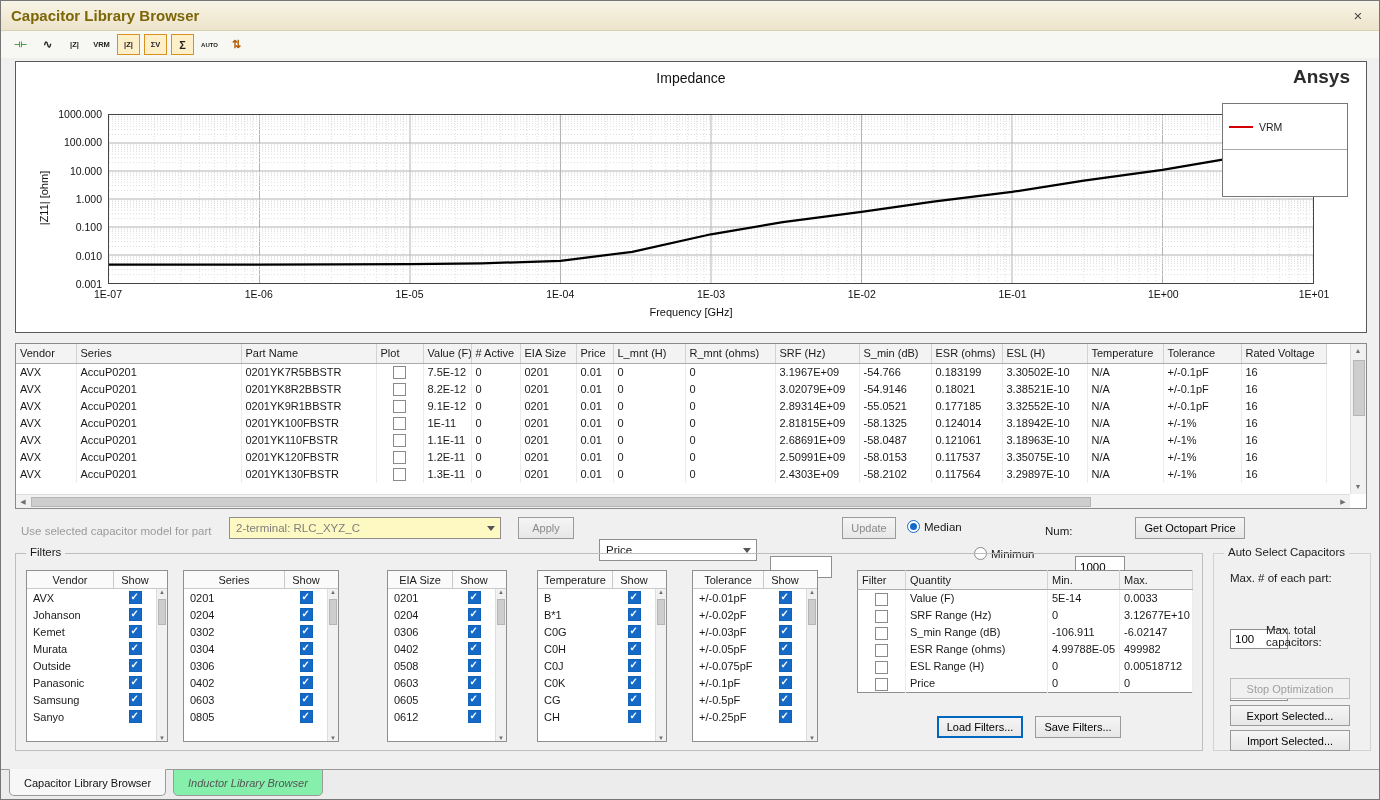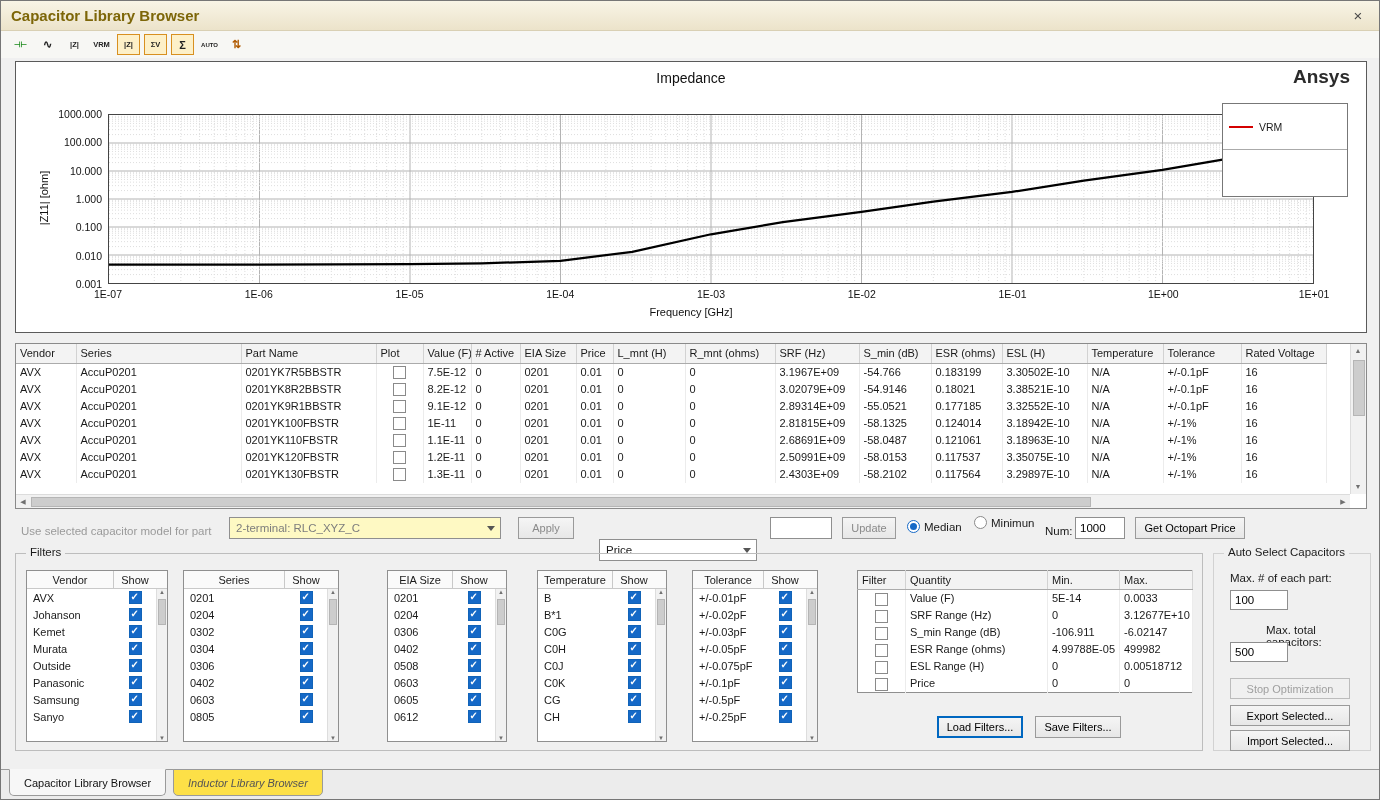--- a/index.html
+++ b/index.html
@@ -56,21 +56,21 @@
     padding:0 18px 0 6px;position:relative;white-space:nowrap;overflow:hidden;}
   .combo.dim{background:#fef9c3;color:#7d7d7d;}
   .combo .arr{position:absolute;right:5px;top:8px;width:0;height:0;
     border-left:4px solid transparent;border-right:4px solid transparent;border-top:5px solid #555;}
   .btn{background:linear-gradient(#f5f5f5,#e7e7e7);border:1px solid #9a9a9a;font-family:inherit;
     font-size:11px;padding:0 8px;height:22px;cursor:default;}
   .btn.dim{color:#8a8a8a;}
   .btn.focusring{border:1px solid #0067c0;box-shadow:inset 0 0 0 1px #0067c0;}
   .btn.disabled{color:#9f9f9f;background:#f0f0f0;border-color:#bcbcbc;}
   .tbox{border:1px solid #8f8f8f;height:22px;font-size:11.5px;padding:0 4px;
-    font-family:inherit;background:#fff;width:100%;}
+    font-family:inherit;background:#fff;width:100%;margin-top:39px;}
   .radio{display:inline-block;width:13px;height:13px;border-radius:50%;border:1px solid #8a8a8a;
     background:#fff;vertical-align:-2px;margin-right:4px;position:relative;}
   .radio.sel{border-color:#1569c7;}
   .radio.sel::after{content:"";position:absolute;left:2px;top:2px;width:7px;height:7px;border-radius:50%;background:#1569c7;}
   
   .cb{display:inline-block;width:13px;height:13px;border:1px solid #8a8a8a;background:#fff;vertical-align:middle;position:relative;}
   .cb.checked{background:#1569c7;border-color:#1163b8;}
   .cb.checked::after{content:"✓";color:#fff;font-size:10px;font-weight:bold;position:absolute;left:1px;top:-1px;}
   
   .groupbox{position:absolute;border:1px solid #bdbdbd;}
@@ -81,21 +81,21 @@
   .fh2{width:42px;text-align:center;line-height:18px;margin-right:11px;}
   .frow{display:flex;align-items:center;height:17px;padding-left:6px;font-size:11px;}
   .flbl{flex:1;white-space:nowrap;overflow:hidden;}
   .fcbw{width:42px;text-align:center;margin-right:11px;}
   .fsb{position:absolute;right:0;top:18px;bottom:0;width:11px;background:#f1f1f1;border-left:1px solid #ddd;}
   .fsb .sarr{position:absolute;left:0;width:10px;text-align:center;font-size:6px;color:#707070;}
   .fsb .sthumb{position:absolute;left:1px;top:10px;width:8px;height:26px;background:#cdcdcd;border:1px solid #b5b5b5;}
   
   .tabbar{position:absolute;left:0;right:0;top:768px;height:32px;border-top:1px solid #9a9a9a;background:#ececec;}
   .tab{position:absolute;top:-1px;height:27px;display:flex;align-items:center;font-size:11px;
-    border:1px solid #9a9a9a;border-radius:0 0 5px 5px;padding:0 14px;background:#fde047;color:#555;font-style:italic;}
+    border:1px solid #9a9a9a;border-radius:0 0 5px 5px;padding:0 14px;background:#86efac;color:#555;font-style:italic;}
   .tab.active{background:#f7f7f7;color:#111;border-top:1px solid #f7f7f7;font-style:normal;z-index:2;}
 </style>
 </head>
 <body>
 
 <div class="window">
 
   <div class="titlebar">
     <span class="title">Capacitor Library Browser</span>
     <span class="close-x">×</span>
@@ -475,21 +475,21 @@
     <span>Price</span>
     <span class="arr"></span>
   </div>
   <div class="ctl" style="left:769px;top:516px;width:62px;">
     <input class="tbox" value="" style="">
   </div>
   <button class="btn dim ctl" style="left:841px;top:516px;width:54px;">Update</button>
   <div class="ctl" style="left:906px;top:519px;">
     <span class="radio sel"></span><span>Median</span>
   </div>
-  <div class="ctl" style="left:973px;top:515px;">
+  <div class="ctl" style="left:973px;top:546px;">
     <span class="radio"></span><span>Minimun</span>
   </div>
   <div class="ctl" style="left:1044px;top:519px;line-height:22px;">Num:</div>
   <div class="ctl" style="left:1074px;top:516px;width:50px;">
     <input class="tbox" value="1000" style="">
   </div>
   <button class="btn ctl" style="left:1134px;top:516px;width:110px;">Get Octopart Price</button>
 
   <div class="groupbox" style="left:14px;top:552px;width:1188px;height:198px;">
     <span class="gb-caption">Filters</span>

